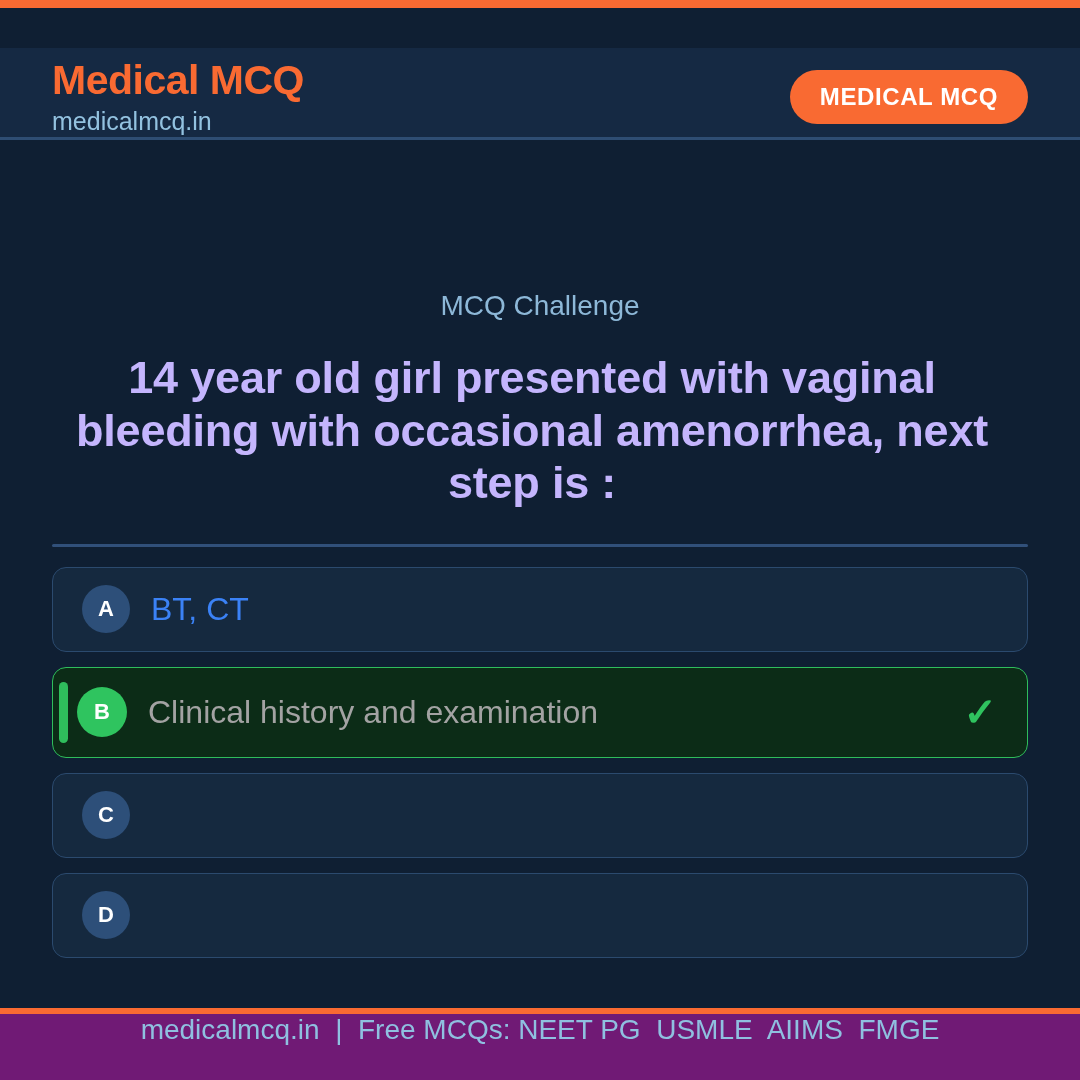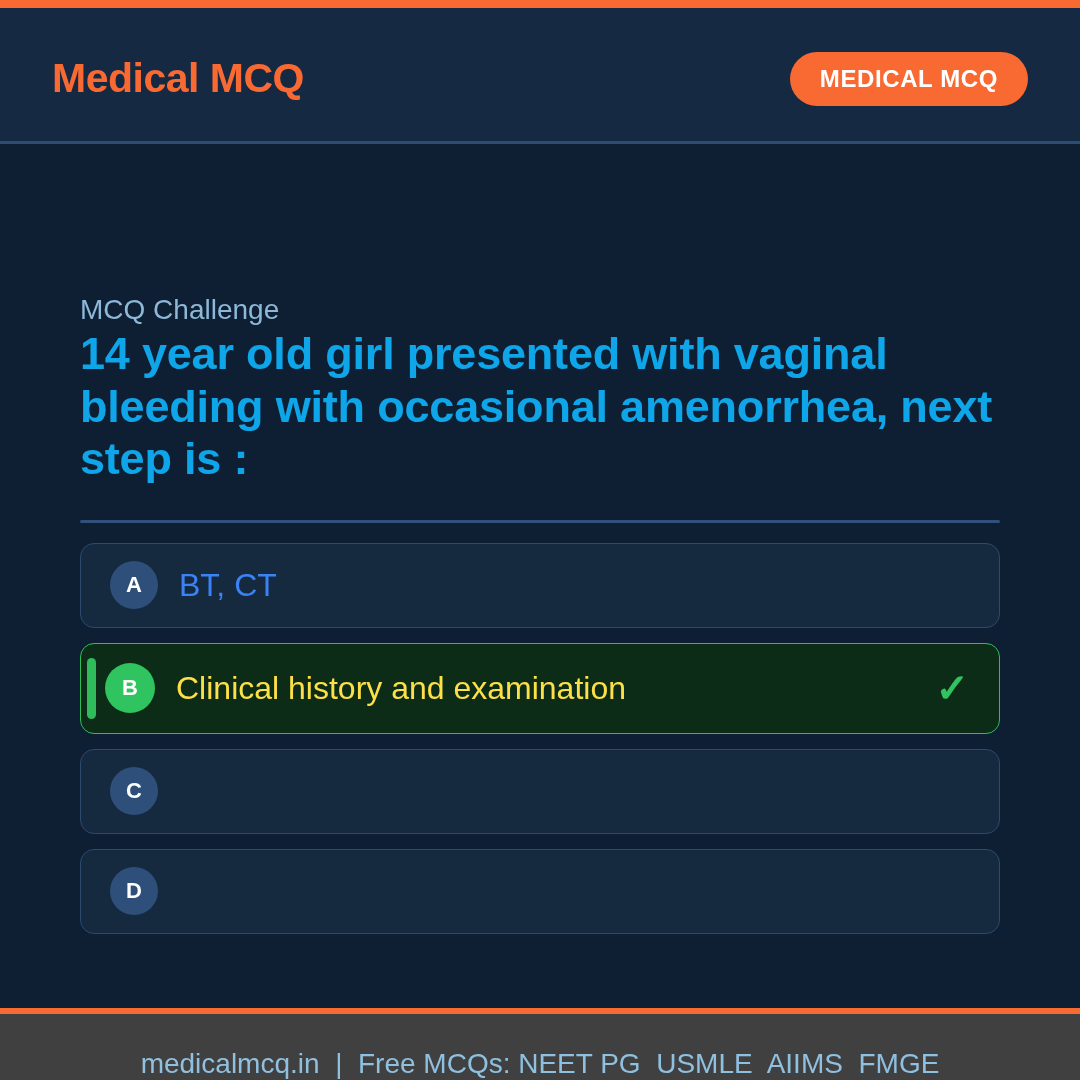--- a/index.html
+++ b/index.html
@@ -26,29 +26,30 @@
   
   .top-rule {
     height: 8px;
     background: #f96a32;
     flex: 0 0 auto;
   }
 
   
   .header {
     flex: 0 0 auto;
-    height: 136px;
+    height: 92px;
     background: #152943;
     border-bottom: 3px solid #2e4straight;
     border-bottom: 3px solid #2e4d73;
     box-sizing: border-box;
     display: flex;
     align-items: center;
     justify-content: space-between;
     padding: 8px 52px 0 52px;
+    margin-top: 40px;
   }
   .brand {
     display: flex;
     flex-direction: column;
     justify-content: center;
     line-height: 1;
   }
   .brand-title {
     font-size: 41px;
     font-weight: bold;
@@ -70,35 +71,36 @@
     letter-spacing: 0.6px;
     padding: 13px 30px;
     border-radius: 999px;
     white-space: nowrap;
   }
 
   
   .main {
     flex: 1 1 auto;
     position: relative;
-    padding: 0 80px;
+    padding: 0 52px;
     box-sizing: border-box;
+    text-align: center;
   }
   .kicker {
     font-size: 28px;
     color: #8db8d8;
     margin-top: 152px;
     line-height: 1;
   }
   .question {
     font-size: 45px;
     font-weight: bold;
-    color: #0ea5e9;
+    color: #c4b5fd;
     line-height: 1.17;
-    margin-top: 4px;
+    margin-top: 32px;
     letter-spacing: -0.2px;
     max-width: 960px;
   }
   .divider {
     height: 3px;
     background: #31507a;
     margin-top: 34px;
     border-radius: 2px;
   }
 
@@ -156,61 +158,62 @@
     width: 50px;
     height: 50px;
   }
   .opt-text {
     font-size: 32px;
     color: #3b82f6;
     margin-left: 21px;
     line-height: 1;
   }
   .option.correct .opt-text {
-    color: #fde047;
+    color: #a3a3a3;
   }
   .check {
     margin-left: auto;
     margin-right: 30px;
     color: #2fc45f;
     font-size: 40px;
     line-height: 1;
     font-weight: bold;
   }
 
   
   .footer-rule {
     flex: 0 0 auto;
     height: 6px;
     background: #f96a32;
   }
   .footer {
     flex: 0 0 auto;
     height: 66px;
-    background: #404040;
-    display: flex;
-    align-items: flex-end;
+    background: #701a75;
+    display: flex;
+    align-items: flex-start;
     justify-content: center;
   }
   .footer-text {
     font-size: 28px;
     color: #8fc0e0;
     white-space: pre;
   }
 </style>
 </head>
 <body>
 
 <div class="page">
 
   <div class="top-rule"></div>
 
   <div class="header">
     <div class="brand">
       <div class="brand-title">Medical MCQ</div>
+      <div class="brand-sub">medicalmcq.in</div>
     </div>
     <div class="badge-pill">MEDICAL MCQ</div>
   </div>
 
   <div class="main">
     <div class="kicker">MCQ Challenge</div>
     <div class="question">14 year old girl presented with vaginal bleeding with occasional amenorrhea, next step is :</div>
     <div class="divider"></div>
 
     <div class="options">

